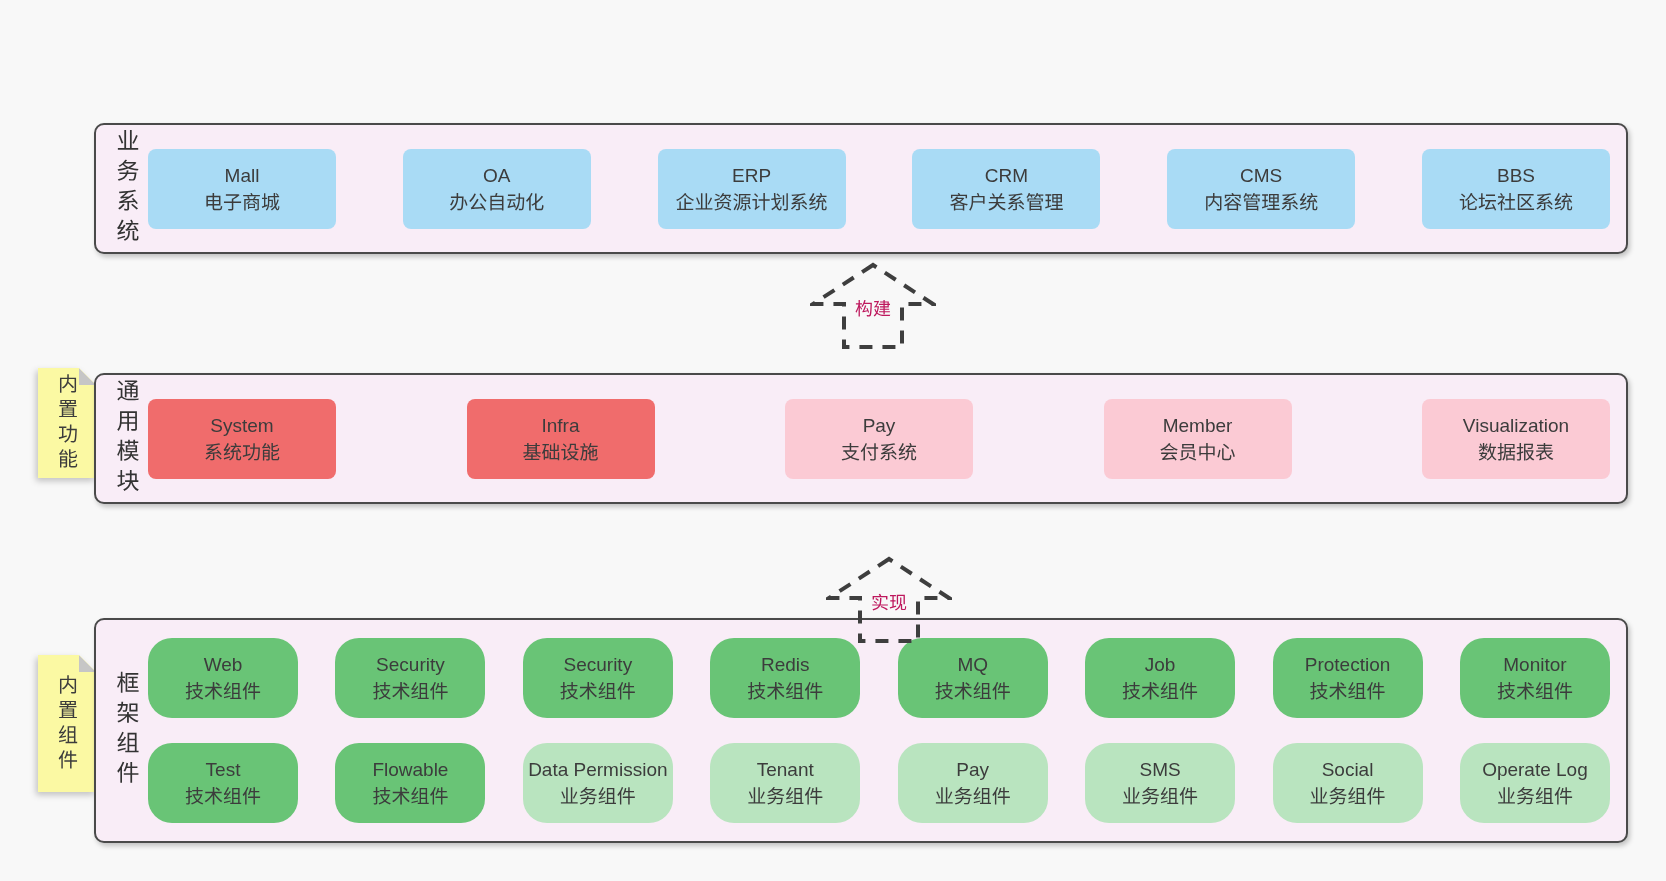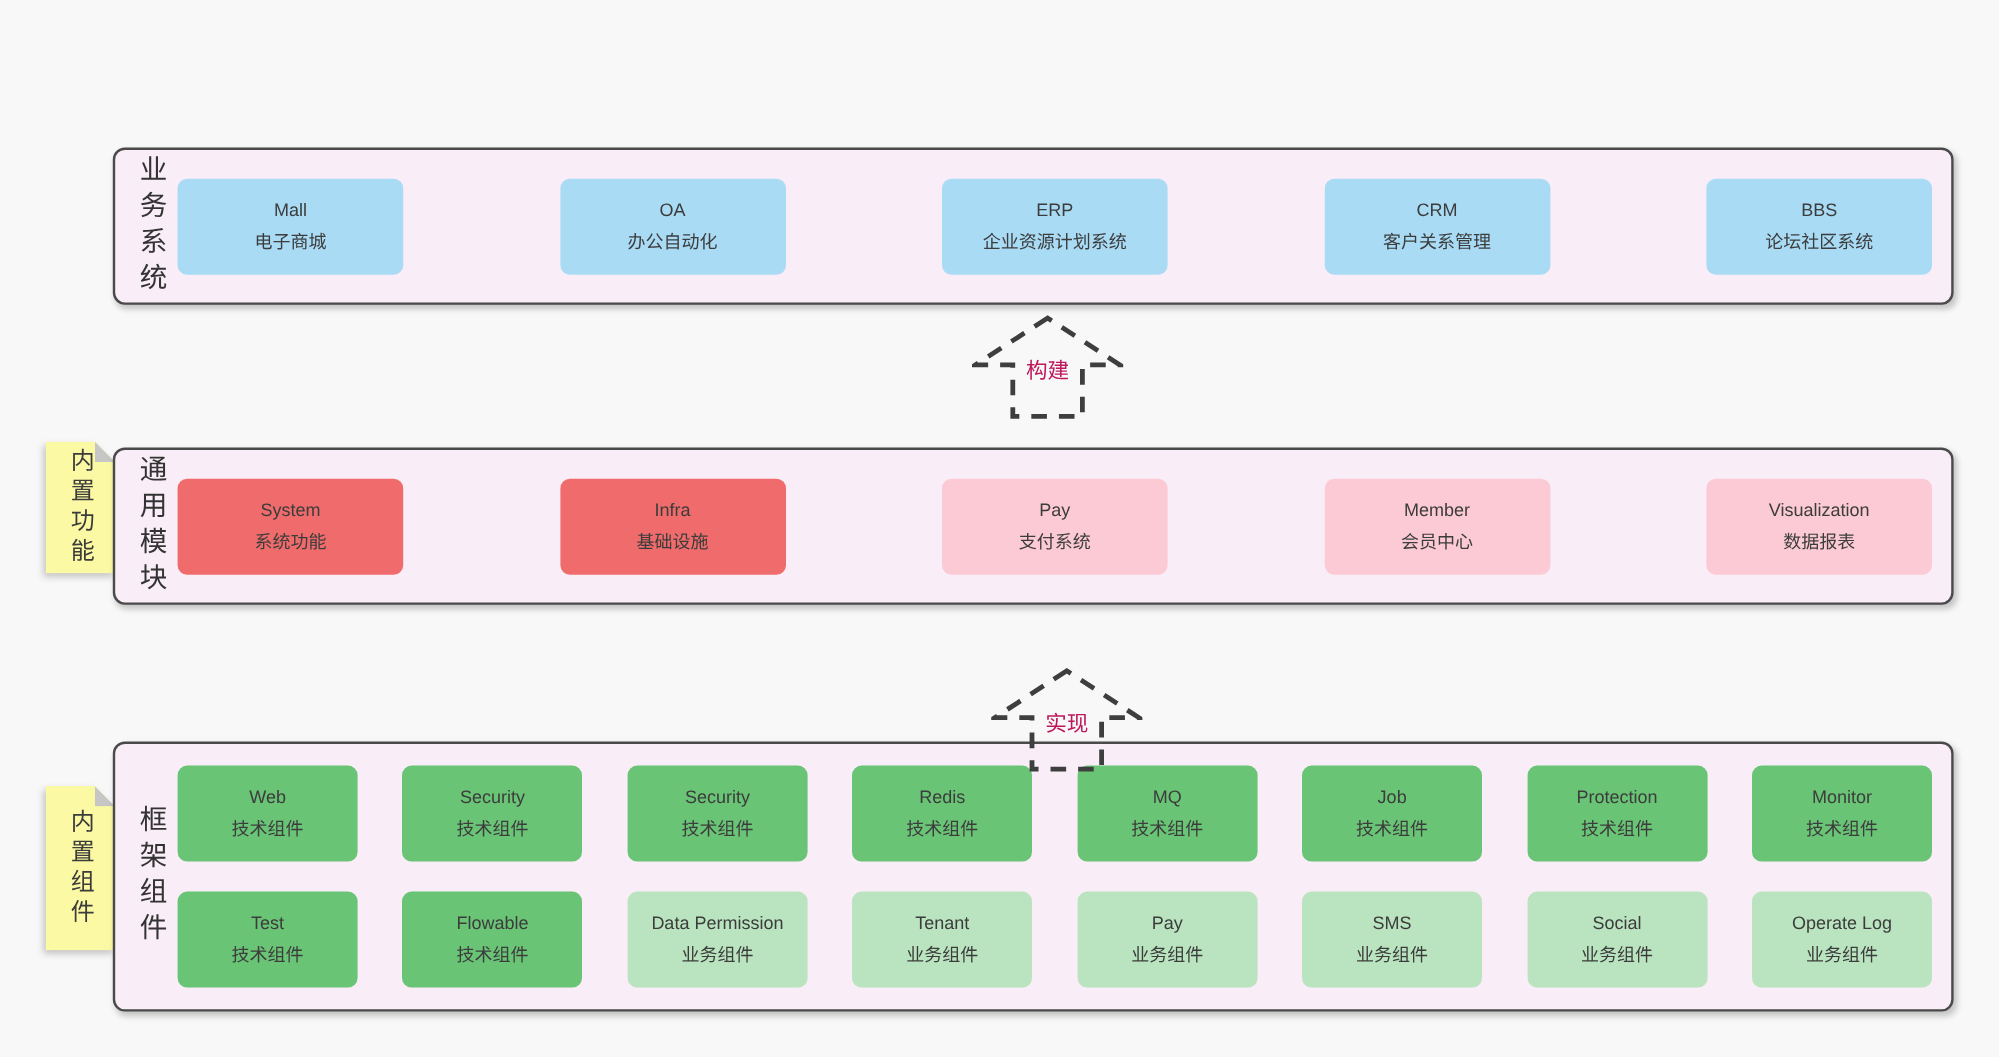--- a/index.html
+++ b/index.html
@@ -26,23 +26,23 @@
     position:absolute;left:13px;top:50%;transform:translateY(-50%);
     writing-mode:vertical-lr;text-orientation:upright;
     font-size:23px;letter-spacing:7px;color:#333;white-space:nowrap;
   }
   .box-row{flex:1;display:flex;justify-content:space-between;}
   .rows{flex:1;display:flex;flex-direction:column;gap:25px;}
   
   .box{
     box-sizing:border-box;width:188px;height:80px;border-radius:8px;
     display:flex;flex-direction:column;justify-content:center;align-items:center;
-    text-align:center;font-size:15px;line-height:27px;padding:0 4px;
-  }
-  .cols-8 .box{width:150px;}
+    text-align:center;font-size:19px;line-height:27px;padding:0 4px;
+  }
+  .cols-8 .box{width:150px;border-radius:24px;}
   .box.blue       {background:var(--box-blue,#a9dbf5);}
   .box.red        {background:var(--box-red,#f06c6c);justify-content:center;}
   .box.pink       {background:var(--box-pink,#fbcad4);}
   .box.green      {background:var(--box-green,#69c476);}
   .box.green-light{background:var(--box-green-light,#b9e4bf);}
   
   .sticky{position:absolute;z-index:0;filter:drop-shadow(-2px 3px 3px rgba(0,0,0,.22));}
   #sticky-builtin-features  {left:38px;top:368px;width:58px;height:110px;}
   #sticky-builtin-components{left:38px;top:655px;width:58px;height:137px;}
   .sticky-inner{
@@ -101,20 +101,24 @@
         </div>
         <div class="box blue">
           <div class="box-name">ERP</div>
           <div class="box-desc">企业资源计划系统</div>
         </div>
         <div class="box blue">
           <div class="box-name">CRM</div>
           <div class="box-desc">客户关系管理</div>
         </div>
         <div class="box blue">
+          <div class="box-name">CMS</div>
+          <div class="box-desc">内容管理系统</div>
+        </div>
+        <div class="box blue">
           <div class="box-name">BBS</div>
           <div class="box-desc">论坛社区系统</div>
         </div>
       </div>
   </section>
 
   <div class="arrow" id="arrow-build">
     <svg viewBox="0 0 126 88">
       <path d="M63 3 L3 42 L34 42 L34 85 L92 85 L92 42 L123 42 Z"></path>
     </svg>

